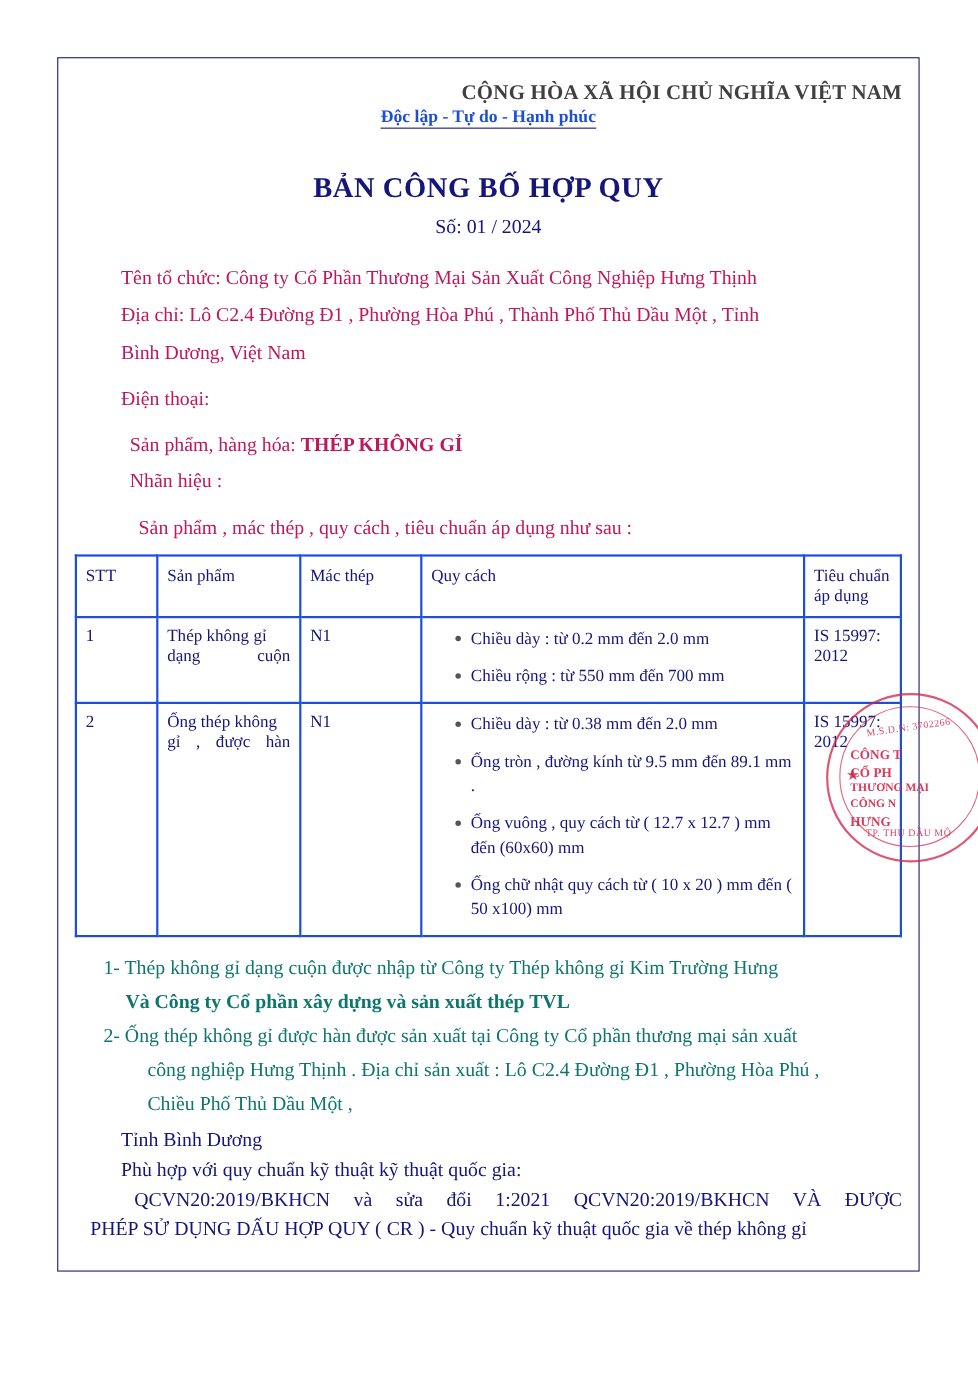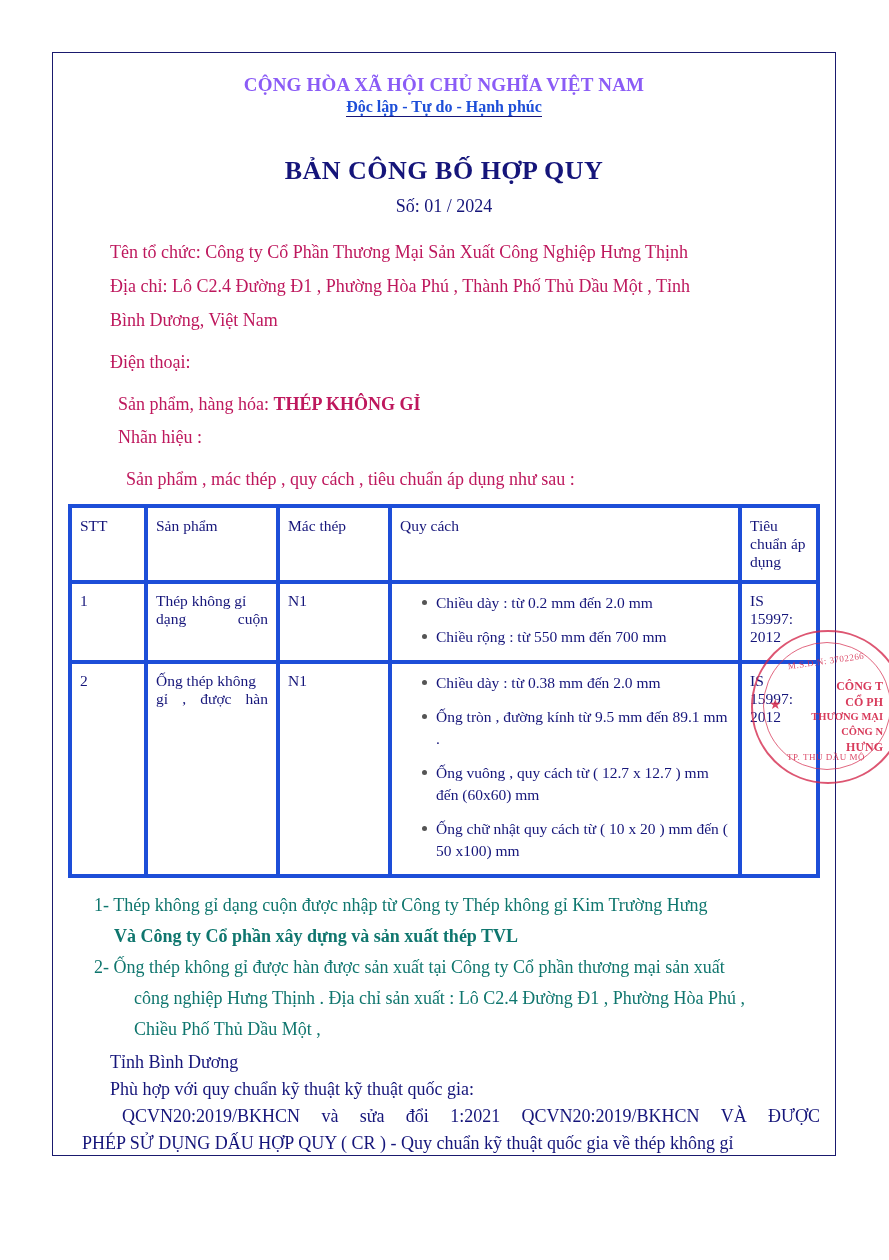--- a/index.html
+++ b/index.html
@@ -31,26 +31,26 @@
     box-sizing: border-box;
   }
   .content {
     position: absolute;
     left: 68px;
     top: 66px;
     width: 752px;
     box-sizing: border-box;
   }
   .national-title {
-    text-align: center;
+    text-align: right;
     font-weight: bold;
     font-size: 19px;
     letter-spacing: 0.2px;
     margin: 8px 0 2px 0;
-    color: #8b5cf6;
+    color: #404040;
   }
   .national-sub {
     text-align: center;
     font-weight: bold;
     font-size: 16px;
     margin: 0 0 0 0;
     color: #1d4ed8;
   }
   .national-sub span {
     border-bottom: 1px solid #15157a;
@@ -85,21 +85,21 @@
   table.spec {
     width: 100%;
     border-collapse: collapse;
     margin-top: 10px;
     margin-bottom: 14px;
     font-size: 15.5px;
     color: #15157a;
     table-layout: fixed;
   }
   table.spec th, table.spec td {
-    border: 4px solid #1d4ed8;
+    border: 2px solid #1d4ed8;
     vertical-align: top;
     padding: 8px 8px 10px 8px;
     font-weight: normal;
     text-align: left;
   }
   table.spec th {
     padding-top: 9px;
     padding-bottom: 9px;
   }
   .col-stt { width: 56px; text-align: center; }
@@ -211,21 +211,21 @@
     font-size: 9px;
     color: #d4264a;
     letter-spacing: 0.5px;
     opacity: 0.85;
   }
   .seal .seal-center {
     position: absolute;
     left: 22px;
     top: 48px;
     width: 110px;
-    text-align: right;
+    text-align: left;
     font-size: 10.5px;
     font-weight: bold;
     color: #d4264a;
     line-height: 1.35;
     opacity: 0.9;
   }
   .seal .seal-center .big {
     font-size: 12px;
   }
 </style>

